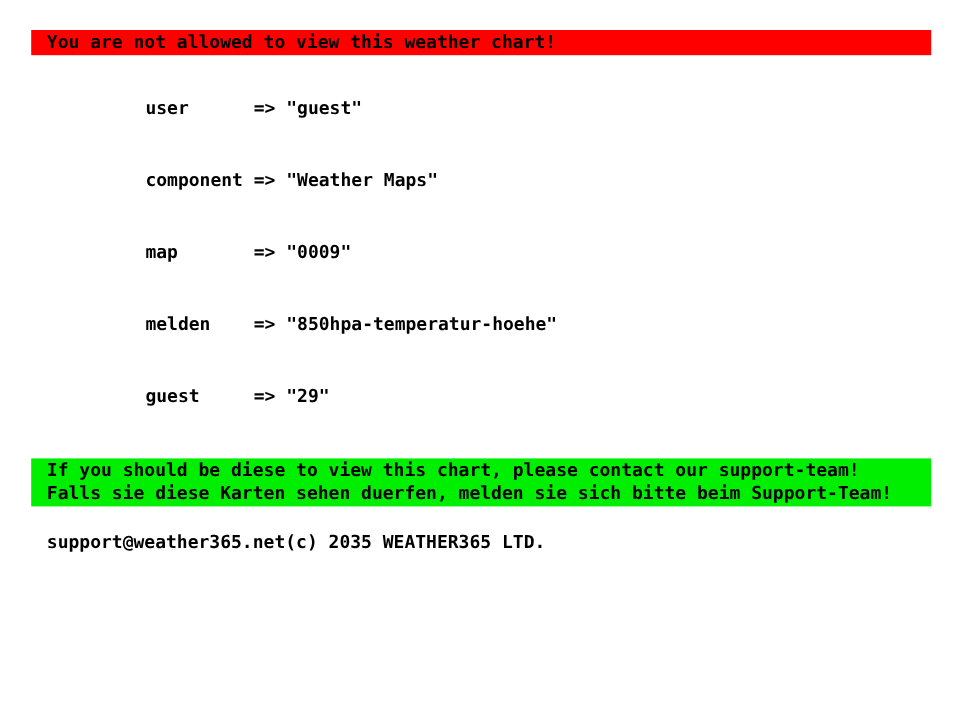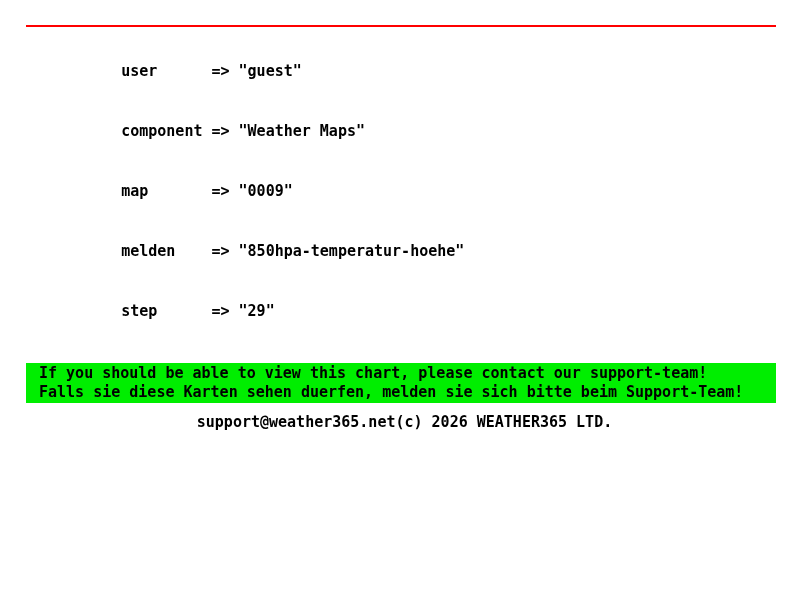--- a/index.html
+++ b/index.html
@@ -48,58 +48,59 @@
     display: inline-block;
     width: 10ch;
     margin-left: 28px;
   }
   .kv-arrow {
     display: inline-block;
     margin-right: 1ch;
   }
   .footer-row {
     width: 750px;
-    margin-top: 9px;
+    margin-top: 20px;
     padding: 0 6px 0 13px;
     box-sizing: border-box;
     display: flex;
-    justify-content: center;
+    justify-content: flex-start;
     line-height: 20px;
     white-space: pre;
   }
 </style>
 </head>
 <body>
 
 <div class="page">
 
   <div class="banner banner-error">
+    <div>You are not allowed to view this weather chart!</div>
   </div>
 
   <div class="kv-block">
     <div class="kv-row">
       <span class="kv-key">user</span><span class="kv-arrow">=&gt;</span><span class="kv-value">"guest"</span>
     </div>
     <div class="kv-row">
       <span class="kv-key">component</span><span class="kv-arrow">=&gt;</span><span class="kv-value">"Weather Maps"</span>
     </div>
     <div class="kv-row">
       <span class="kv-key">map</span><span class="kv-arrow">=&gt;</span><span class="kv-value">"0009"</span>
     </div>
     <div class="kv-row">
       <span class="kv-key">melden</span><span class="kv-arrow">=&gt;</span><span class="kv-value">"850hpa-temperatur-hoehe"</span>
     </div>
     <div class="kv-row">
-      <span class="kv-key">step</span><span class="kv-arrow">=&gt;</span><span class="kv-value">"29"</span>
+      <span class="kv-key">guest</span><span class="kv-arrow">=&gt;</span><span class="kv-value">"29"</span>
     </div>
   </div>
 
   <div class="banner banner-support">
-    <div>If you should be able to view this chart, please contact our support-team!</div>
+    <div>If you should be diese to view this chart, please contact our support-team!</div>
     <div>Falls sie diese Karten sehen duerfen, melden sie sich bitte beim Support-Team!</div>
   </div>
 
   <div class="footer-row">
     <span>support@weather365.net</span>
-    <span>(c) 2026 WEATHER365 LTD.</span>
+    <span>(c) 2035 WEATHER365 LTD.</span>
   </div>
 
 </div>
 
 </body></html>

